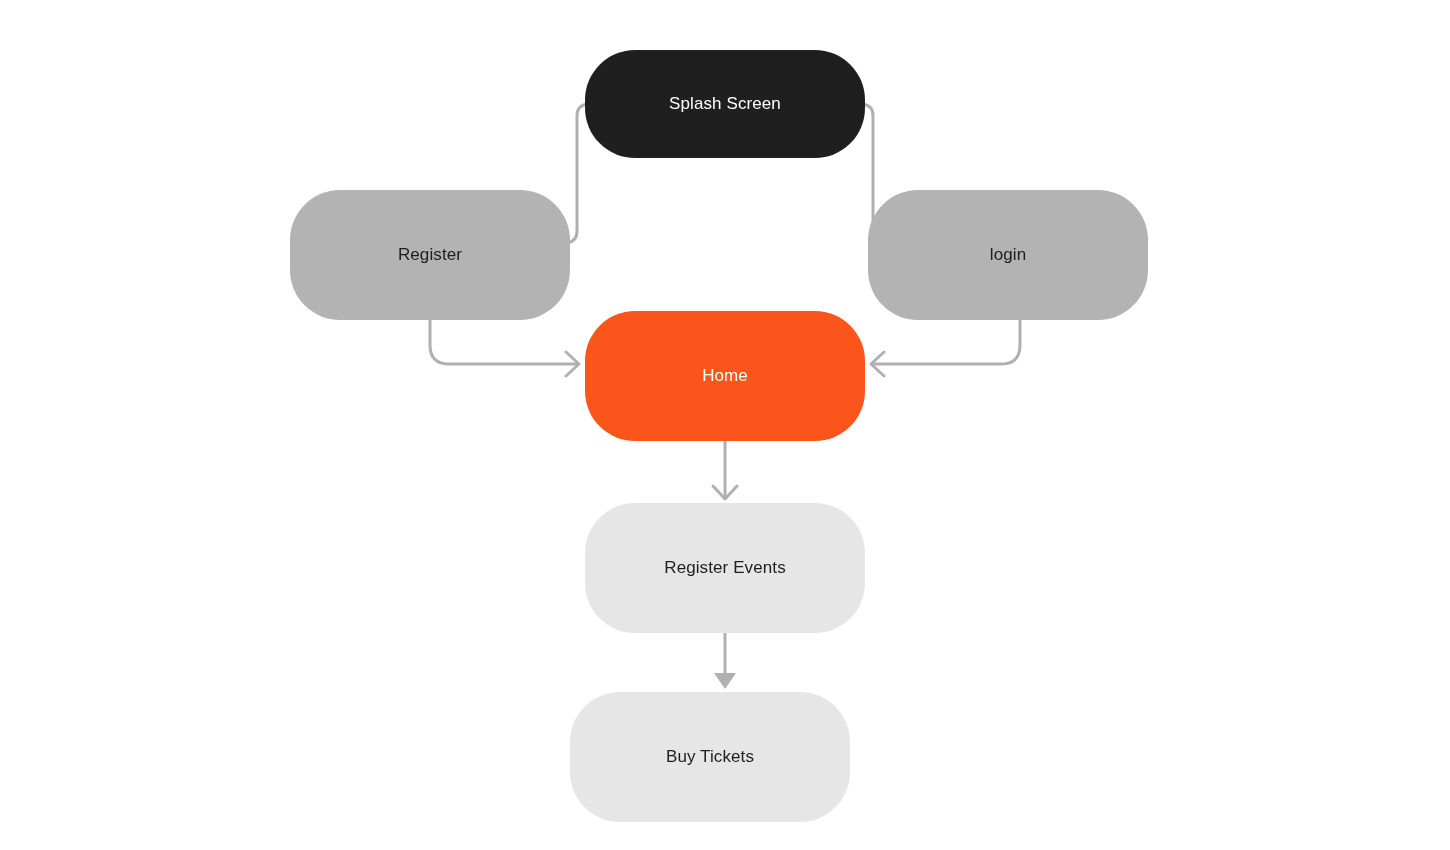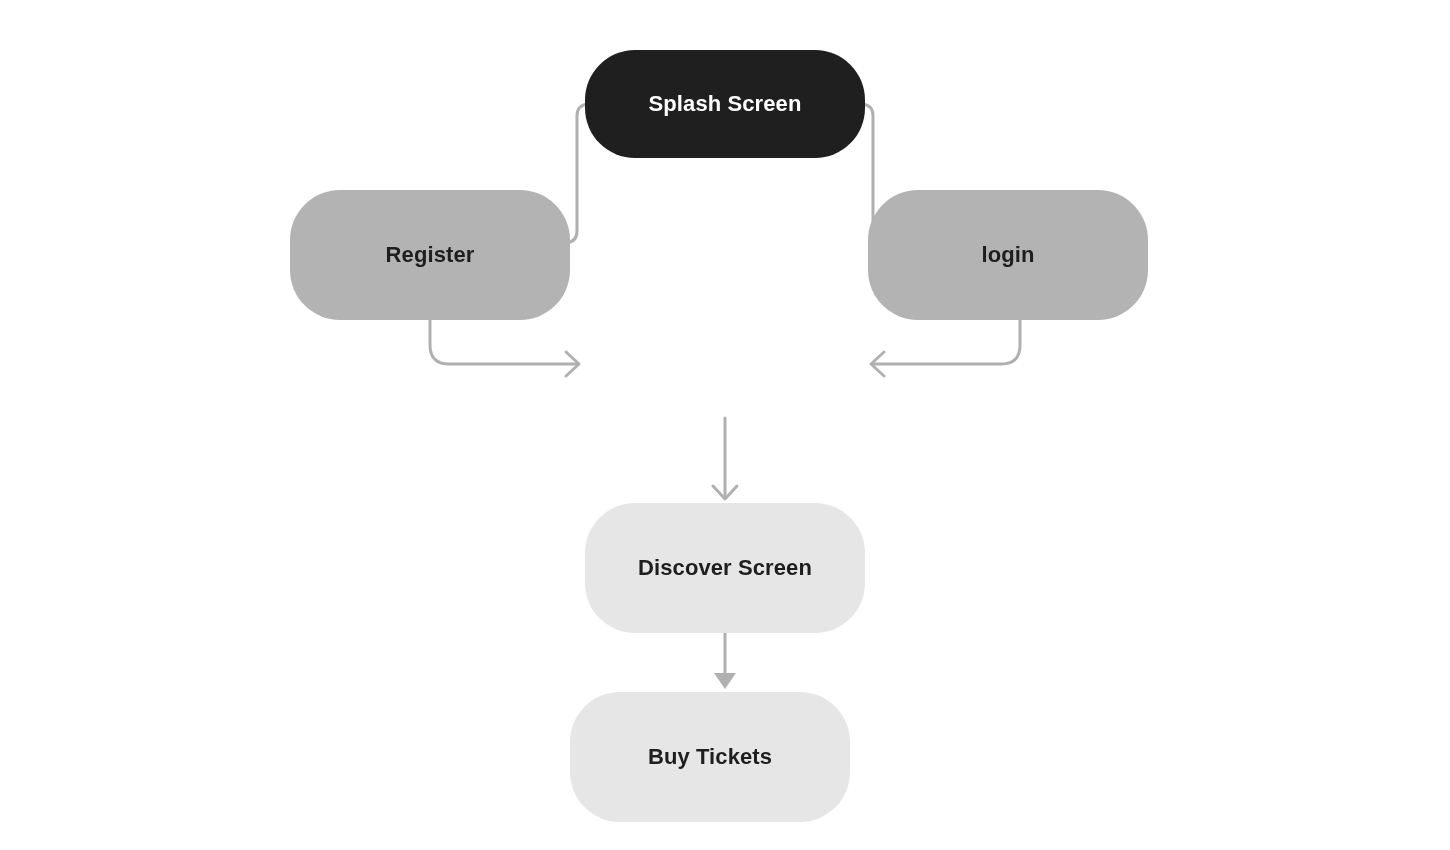--- a/index.html
+++ b/index.html
@@ -46,22 +46,22 @@
     width: 280px;
     height: 130px;
     border-radius: 50px;
     display: flex;
     align-items: center;
     justify-content: center;
     box-sizing: border-box;
     cursor: default;
   }
   .node-label {
-    font-size: 22px;
-    font-weight: 700;
+    font-size: 17px;
+    font-weight: 400;
     letter-spacing: 0.1px;
     white-space: nowrap;
   }
   
   .pos-splash   { left: 585px; top: 50px;  height: 108px; }
   .pos-register { left: 290px; top: 190px; }
   .pos-login    { left: 868px; top: 190px; }
   .pos-home     { left: 585px; top: 311px; }
   .pos-discover { left: 585px; top: 503px; }
   .pos-buy      { left: 570px; top: 692px; }
@@ -93,22 +93,25 @@
   </div>
 
   <div class="node pos-register" style="background-color: rgb(179, 179, 179); color: rgb(30, 30, 30);">
     <span class="node-label">Register</span>
   </div>
 
   <div class="node pos-login" style="background-color: rgb(179, 179, 179); color: rgb(30, 30, 30);">
     <span class="node-label">login</span>
   </div>
 
+  <div class="node pos-home" style="background-color: rgb(251, 85, 27); color: rgb(255, 255, 255);">
+    <span class="node-label">Home</span>
+  </div>
 
   <div class="node pos-discover" style="background-color: rgb(230, 230, 230); color: rgb(30, 30, 30);">
-    <span class="node-label">Discover Screen</span>
+    <span class="node-label">Register Events</span>
   </div>
 
   <div class="node pos-buy" style="background-color: rgb(230, 230, 230); color: rgb(30, 30, 30);">
     <span class="node-label">Buy Tickets</span>
   </div>
 
 </div>
 
 </body></html>

